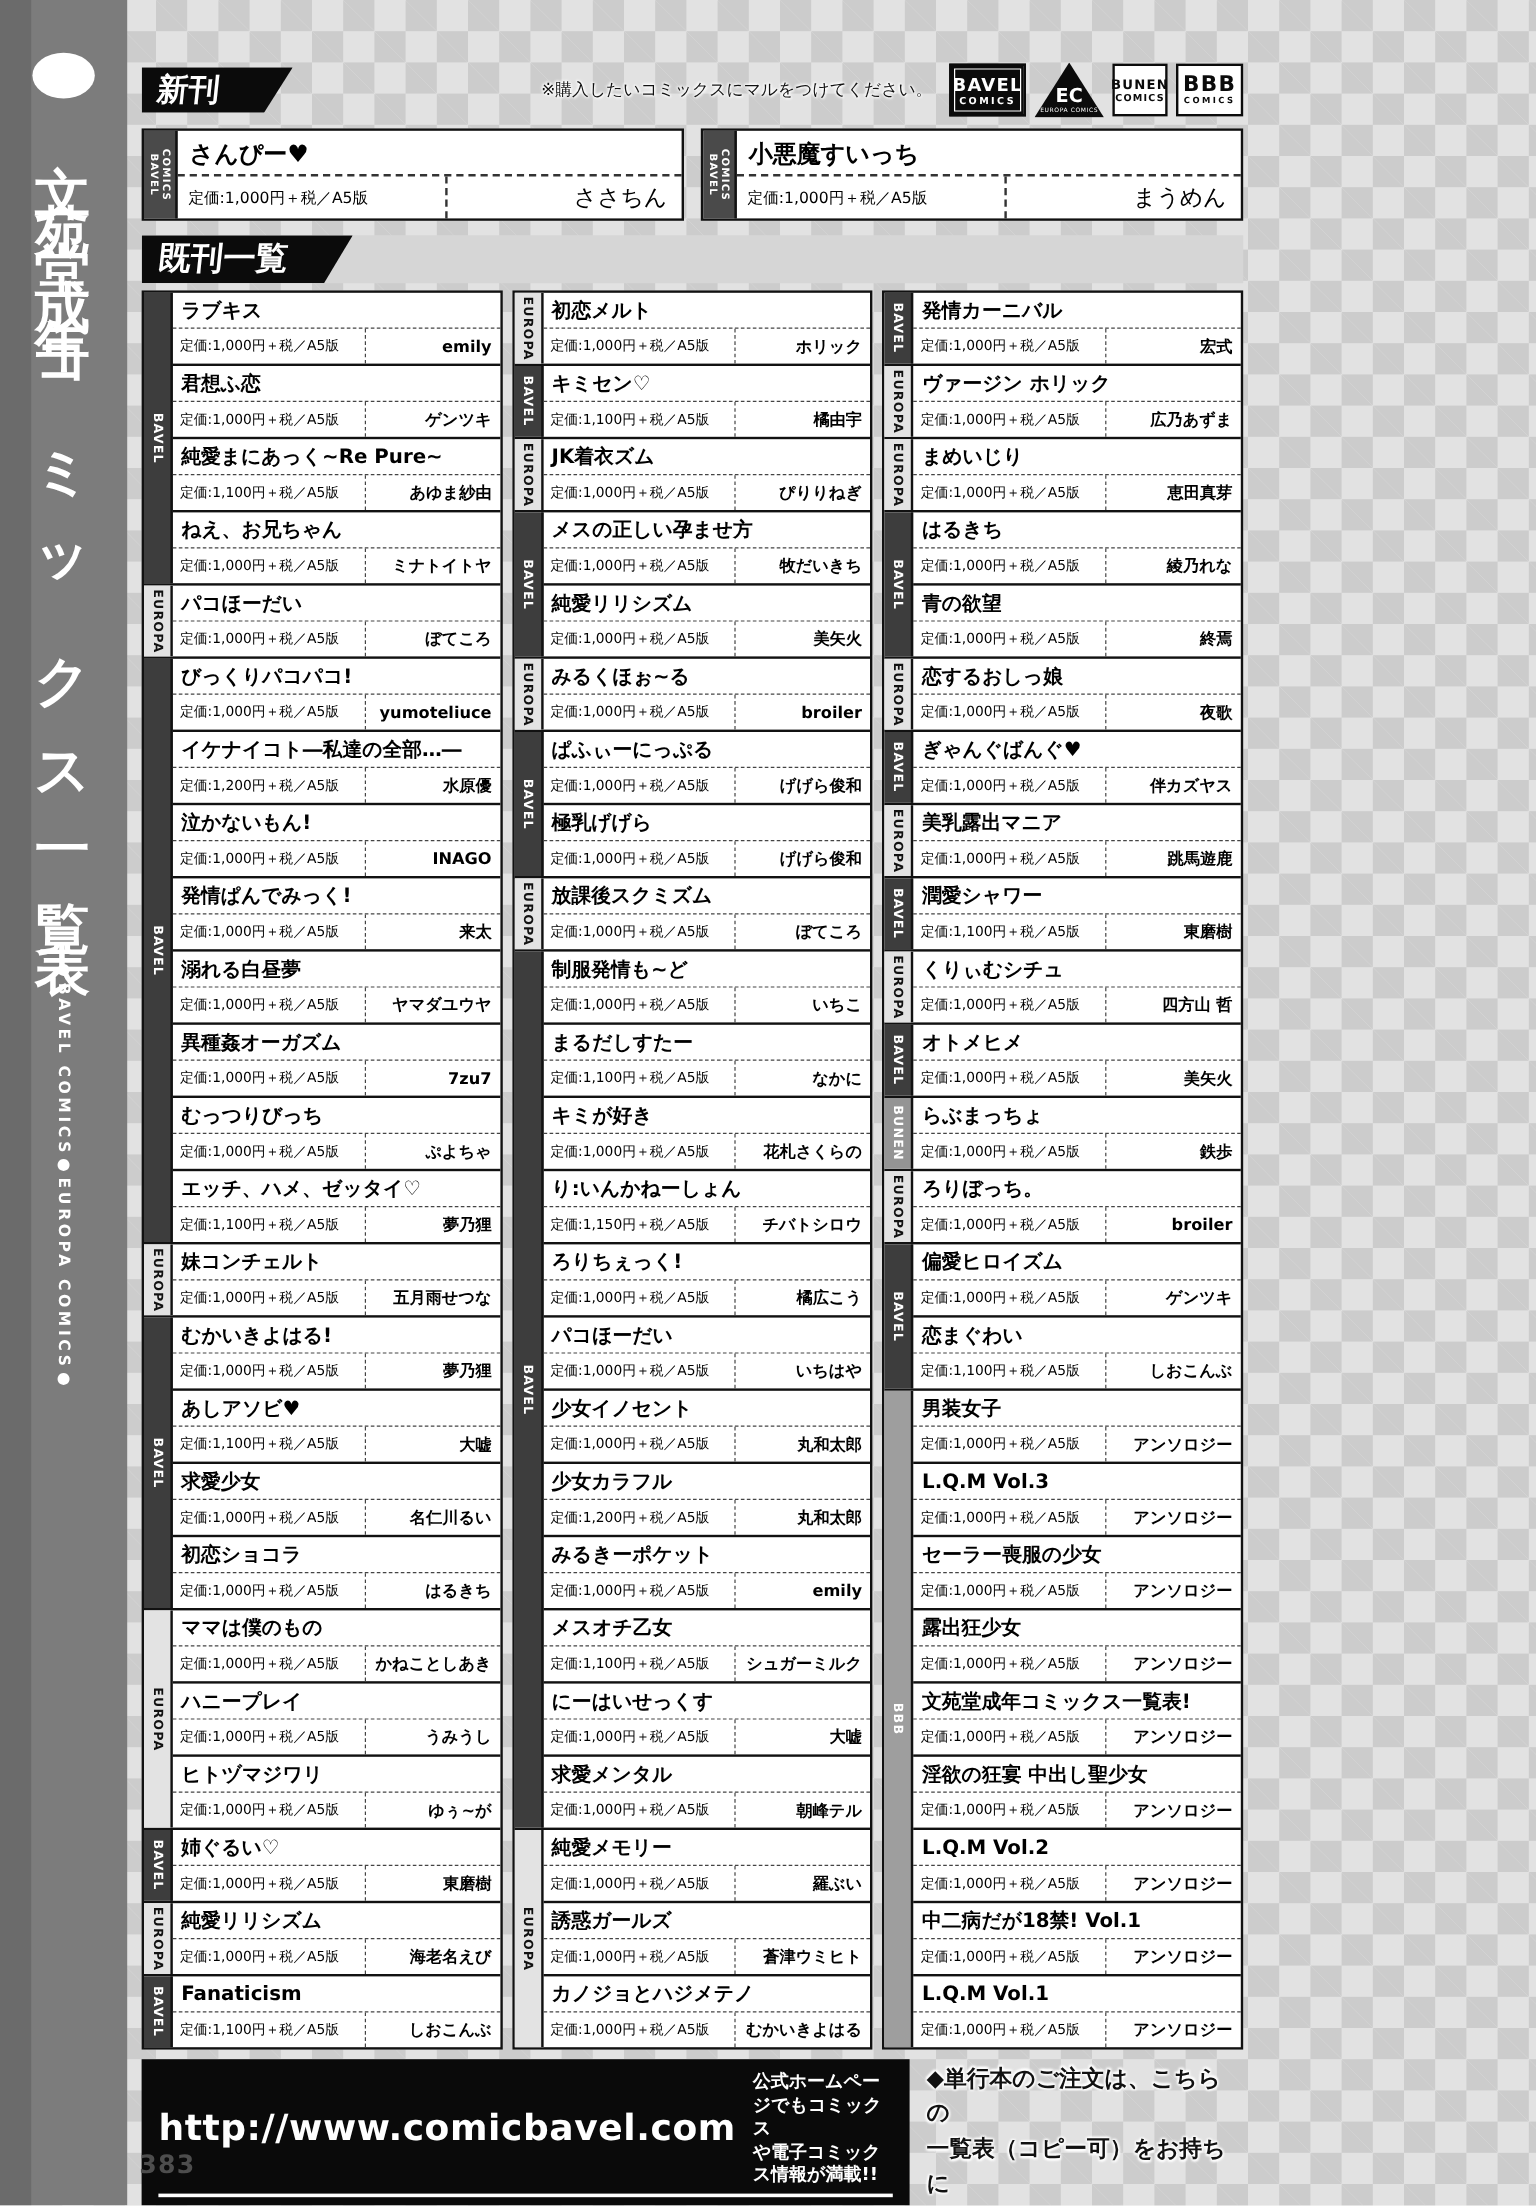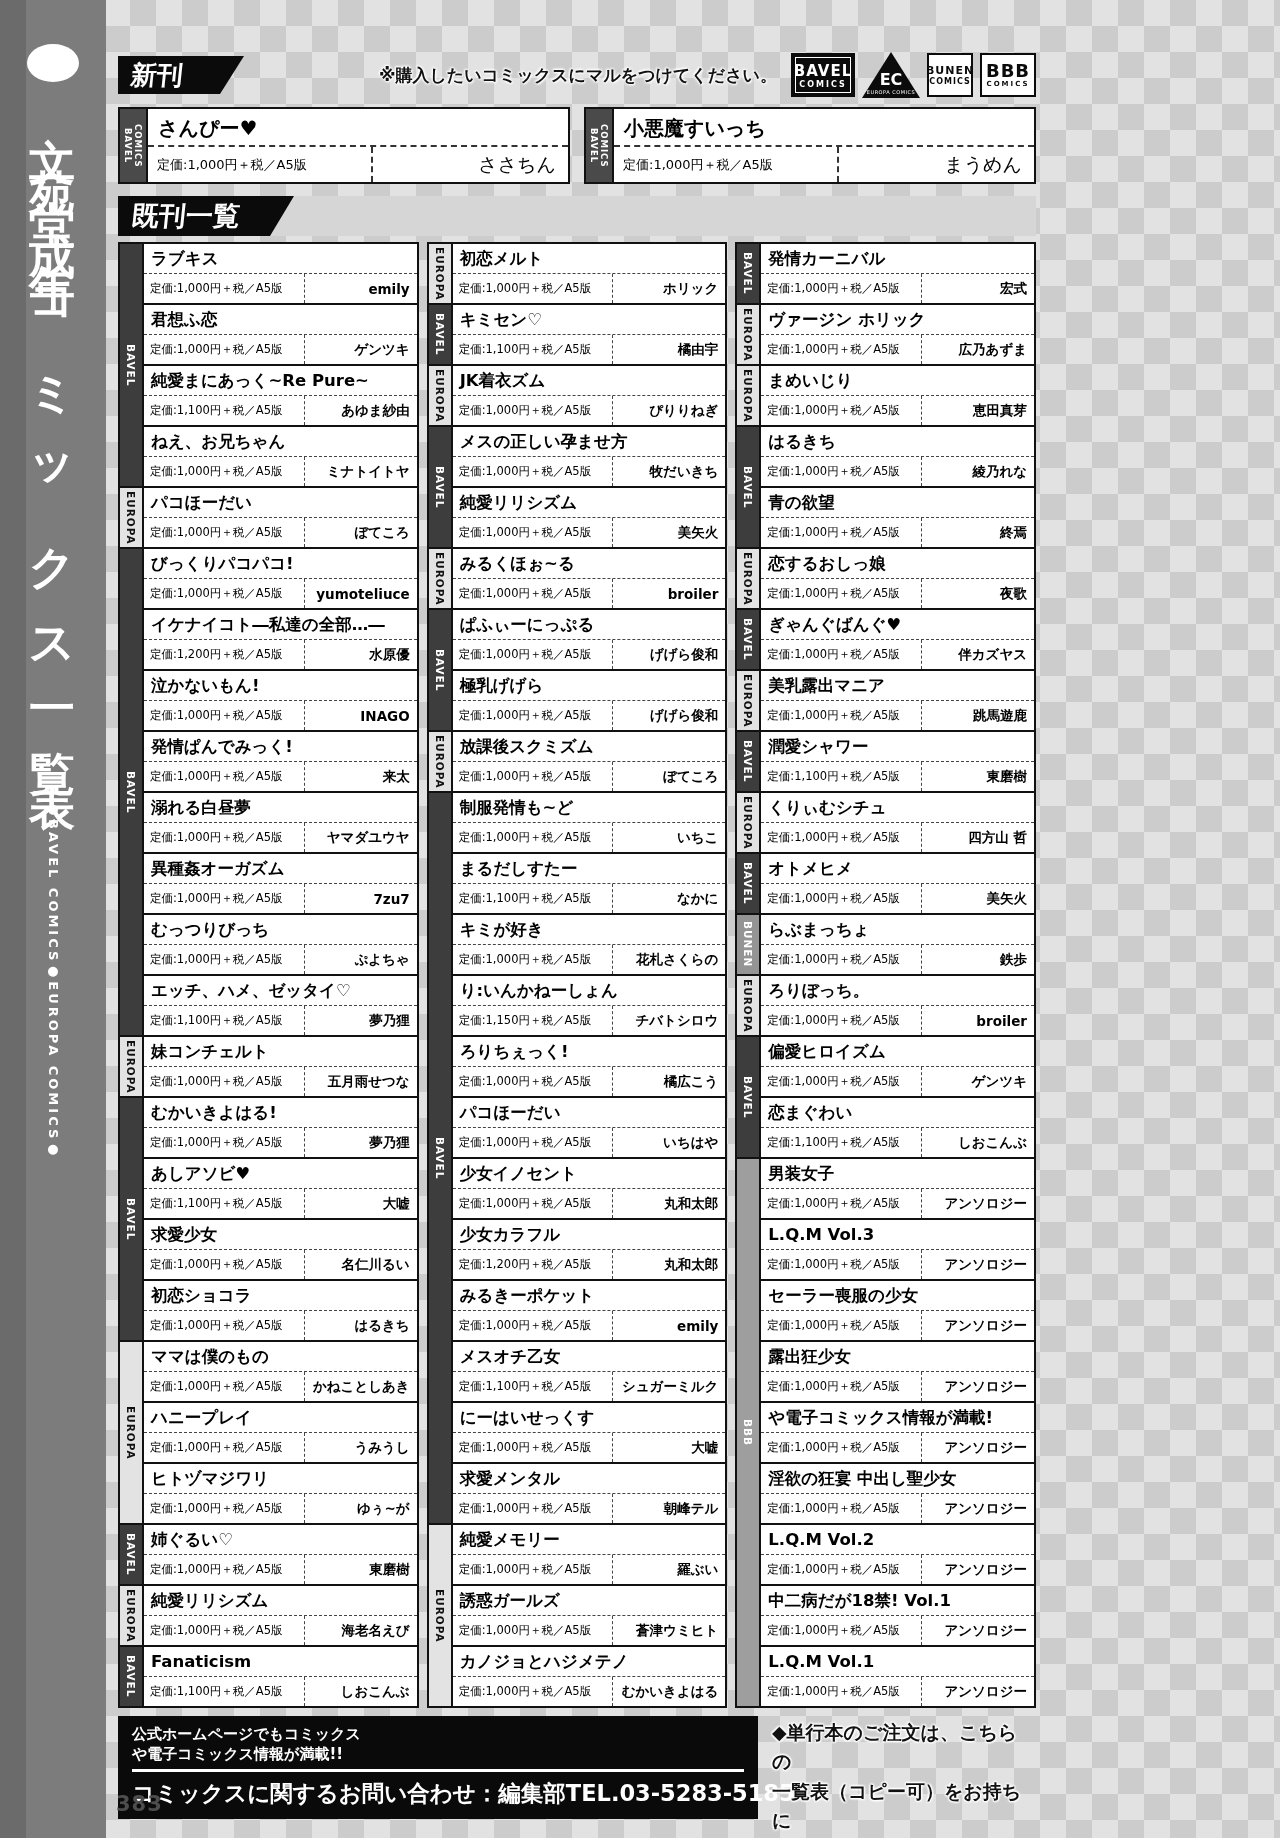--- a/index.html
+++ b/index.html
@@ -22,21 +22,21 @@
                letter-spacing:32px;margin-top:18px;z-index:1;line-height:1;}
   .spine-sub{writing-mode:vertical-rl;color:#fff;font-weight:bold;font-size:13px;
              letter-spacing:3px;margin-top:22px;z-index:1;}
   
   .content{position:absolute;left:118px;top:0;width:918px;}
   .header{margin-top:52px;display:flex;align-items:center;height:46px;}
   .banner{background:#0b0b0b;color:#fff;font-weight:bold;
           clip-path:polygon(0 0,100% 0,calc(100% - 24px) 100%,0 100%);}
   .banner span{display:inline-block;transform:skewX(-6deg);}
   .banner-new{width:126px;height:38px;line-height:38px;font-size:26px;padding-left:13px;flex:none;}
-  .header-note{margin-left:auto;font-size:17px;font-weight:bold;color:#111;
+  .header-note{margin-left:auto;font-size:14px;font-weight:normal;color:#111;
                text-shadow:0 0 2px #fff,0 0 3px #fff,0 0 4px #fff,1px 1px 2px #fff,-1px -1px 2px #fff;}
   .logos{display:flex;gap:7px;margin-left:14px;align-items:center;flex:none;}
   .logo{flex:none;display:flex;flex-direction:column;align-items:center;justify-content:center;}
   .logo-bavel{width:64px;height:44px;background:#0b0b0b;color:#fff;border:2px solid #0b0b0b;box-shadow:inset 0 0 0 2px #0b0b0b, inset 0 0 0 3px #fff;}
   .logo-bavel .l1{font-size:15px;font-weight:bold;letter-spacing:1px;}
   .logo-bavel .l2{font-size:8px;font-weight:bold;letter-spacing:2px;}
   .logo-ec{width:58px;height:46px;background:#0b0b0b;color:#fff;
            clip-path:polygon(50% 0,100% 100%,0 100%);justify-content:flex-end;padding-bottom:3px;}
   .logo-ec .l1{font-size:16px;font-weight:bold;}
   .logo-ec .l2{font-size:5px;letter-spacing:0.5px;}
@@ -862,21 +862,21 @@
                 </div>
               </div>
               <div class="entry">
                 <div class="etitle">露出狂少女</div>
                 <div class="emeta">
                   <div class="eprice">定価:1,000円＋税／A5版</div>
                   <div class="eauthor">アンソロジー</div>
                 </div>
               </div>
               <div class="entry">
-                <div class="etitle">や電子コミックス情報が満載!</div>
+                <div class="etitle">文苑堂成年コミックス一覧表!</div>
                 <div class="emeta">
                   <div class="eprice">定価:1,000円＋税／A5版</div>
                   <div class="eauthor">アンソロジー</div>
                 </div>
               </div>
               <div class="entry">
                 <div class="etitle">淫欲の狂宴 中出し聖少女</div>
                 <div class="emeta">
                   <div class="eprice">定価:1,000円＋税／A5版</div>
                   <div class="eauthor">アンソロジー</div>
@@ -904,20 +904,21 @@
                 </div>
               </div>
             </div>
           </div>
         </div>
       </div>
 
     <div class="footer">
       <div class="fblack">
         <div class="fb-top">
+          <div class="fb-url">http://www.comicbavel.com</div>
           <div class="fb-note">公式ホームページでもコミックス
 や電子コミックス情報が満載!!</div>
         </div>
         <hr class="fb-divider">
         <div class="fb-contact">コミックスに関するお問い合わせ：編集部TEL.03-5283-5185</div>
       </div>
       <div class="order-note">◆単行本のご注文は、こちらの
 一覧表（コピー可）をお持ちに
 なり、お近くの書店までどうぞ。</div>
     </div>

